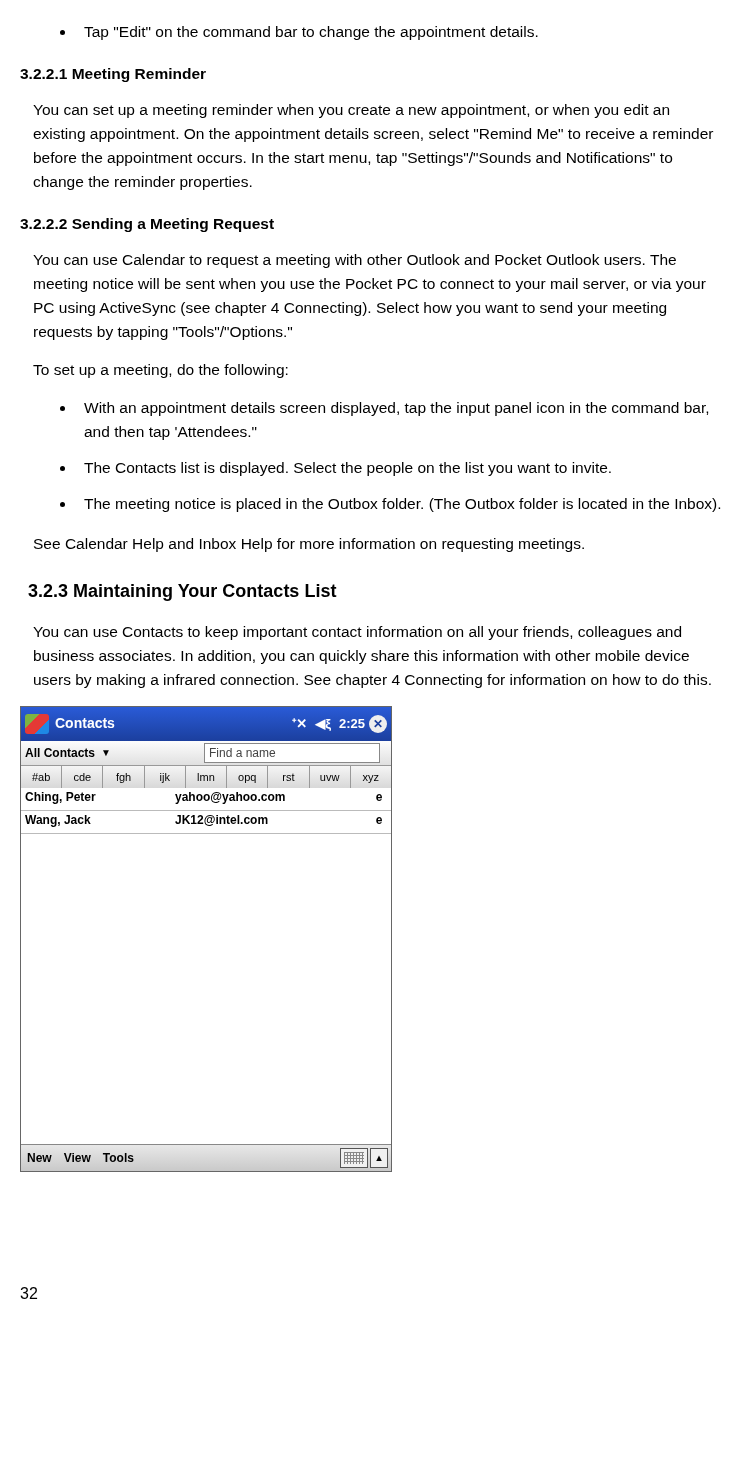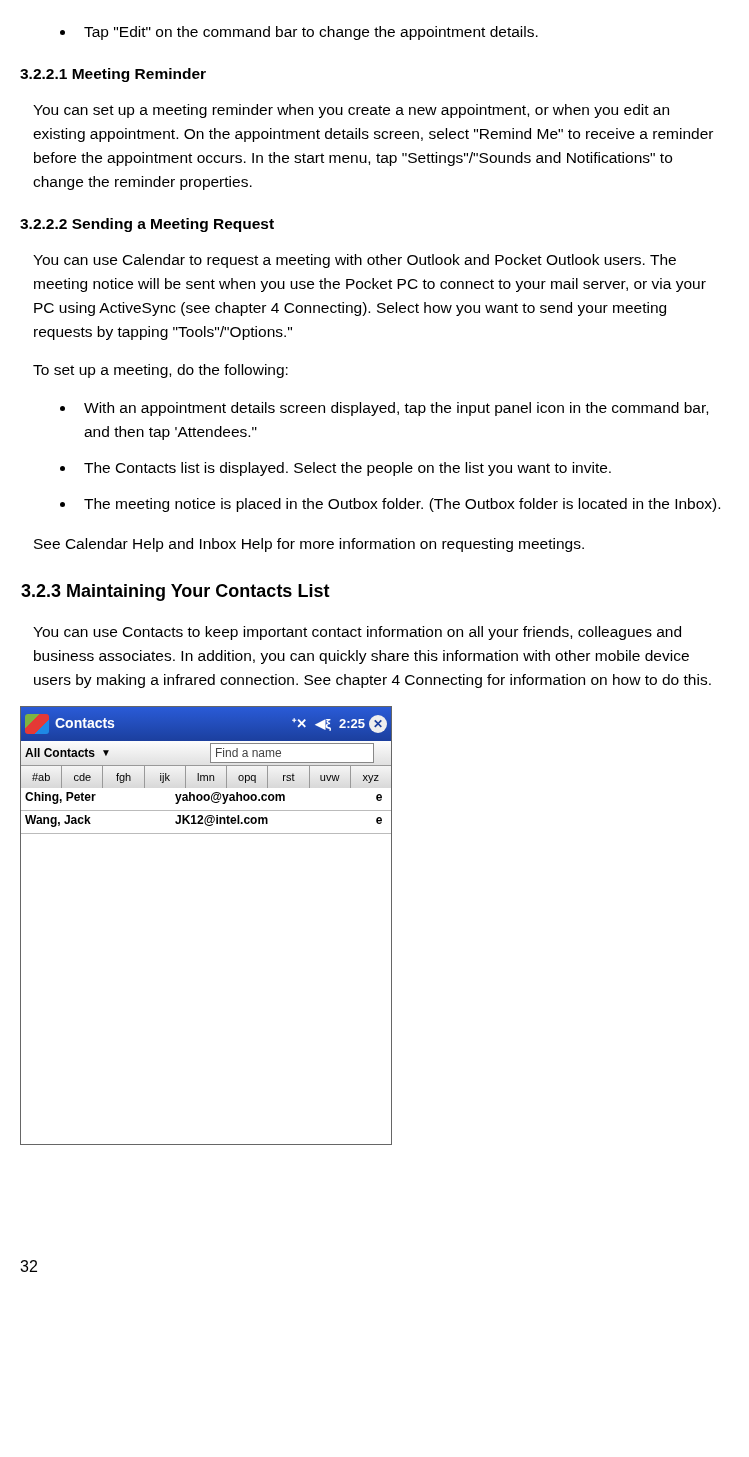--- a/index.html
+++ b/index.html
@@ -1,30 +1,30 @@
 <!DOCTYPE html>
 <html><head>
 <meta charset="utf-8">
 <style>
 body{font-family:Arial,Helvetica,sans-serif;font-size:15.5px;line-height:1.55;color:#000;margin:0;padding:8px 20px 40px;max-width:749px}
 ul{margin:0 0 16px;padding-left:56px}
 li{margin:12px 0;padding-left:8px}
 .h4{font-weight:700;margin:18px 0 12px}
-.h3{font-weight:700;font-size:18px;margin:22px 1px 14px}
+.h3{font-weight:700;font-size:18px;margin:22px 8px 14px}
 p{margin:0 13px 14px}
 .ss{width:370px;border:1px solid #666;margin:6px 0 20px;font-family:Tahoma,Arial,sans-serif;font-size:12px;background:#fff}
 .tb{height:34px;display:flex;align-items:center;background:linear-gradient(#2a5bd7,#1b3f9e);color:#fff;font-weight:700}
 .flag{width:24px;height:20px;margin:0 4px;background:linear-gradient(135deg,#7cb342 0 33%,#e53935 33% 66%,#1e88e5 66%);border-radius:3px}
 .tb .title{flex:1;padding-left:2px;font-size:14px}
 .tb .ic{margin:0 4px;font-size:13px}
 .close{width:18px;height:18px;border-radius:50%;background:#eee;color:#1b3f9e;display:flex;align-items:center;justify-content:center;font-weight:700;margin-right:4px}
 .row2{display:flex;height:24px;background:linear-gradient(#fdfdfd,#e0e0e0);border-bottom:1px solid #999}
 .catsel{flex:0 0 168px;display:flex;align-items:center;font-weight:700;padding-left:4px}
 .catsel .arr{margin-left:6px;font-size:10px}
-.find{flex:1;margin:2px 17px;border:1px solid #888;background:#fff;display:flex;align-items:center;padding:0 4px;color:#444}
+.find{flex:1;margin:2px 11px;border:1px solid #888;background:#fff;display:flex;align-items:center;padding:0 4px;color:#444}
 .idx{display:flex;height:22px;background:linear-gradient(#f5f5f5,#d8d8d8)}
 .idx span{flex:1;border-right:1px solid #999;display:flex;align-items:center;justify-content:center;font-size:11px}
 .idx span:last-child{border-right:none}
 .crow{display:flex;height:22px;border-bottom:1px solid #bbb;font-weight:700}
 .crow .n{width:150px;padding-left:4px}
 .crow .m{flex:1}
 .crow .t{width:24px;text-align:center}
 .empty{height:310px}
 .bb{height:26px;display:flex;align-items:center;background:linear-gradient(#e8e8e8,#c9c9c9);border-top:1px solid #888;font-weight:700}
 .bb span{margin:0 6px}
@@ -89,15 +89,22 @@
     <div class="n">Ching, Peter</div>
     <div class="m">yahoo@yahoo.com</div>
     <div class="t">e</div>
   </div>
   <div class="crow">
     <div class="n">Wang, Jack</div>
     <div class="m">JK12@intel.com</div>
     <div class="t">e</div>
   </div>
   <div class="empty"></div>
+  <div class="bb">
+    <span>New</span>
+    <span>View</span>
+    <span>Tools</span>
+    <div class="kbd"></div>
+    <div class="upbtn">▴</div>
+  </div>
 </div>
 
 <div class="pageno">32</div>
 
 </body></html>

